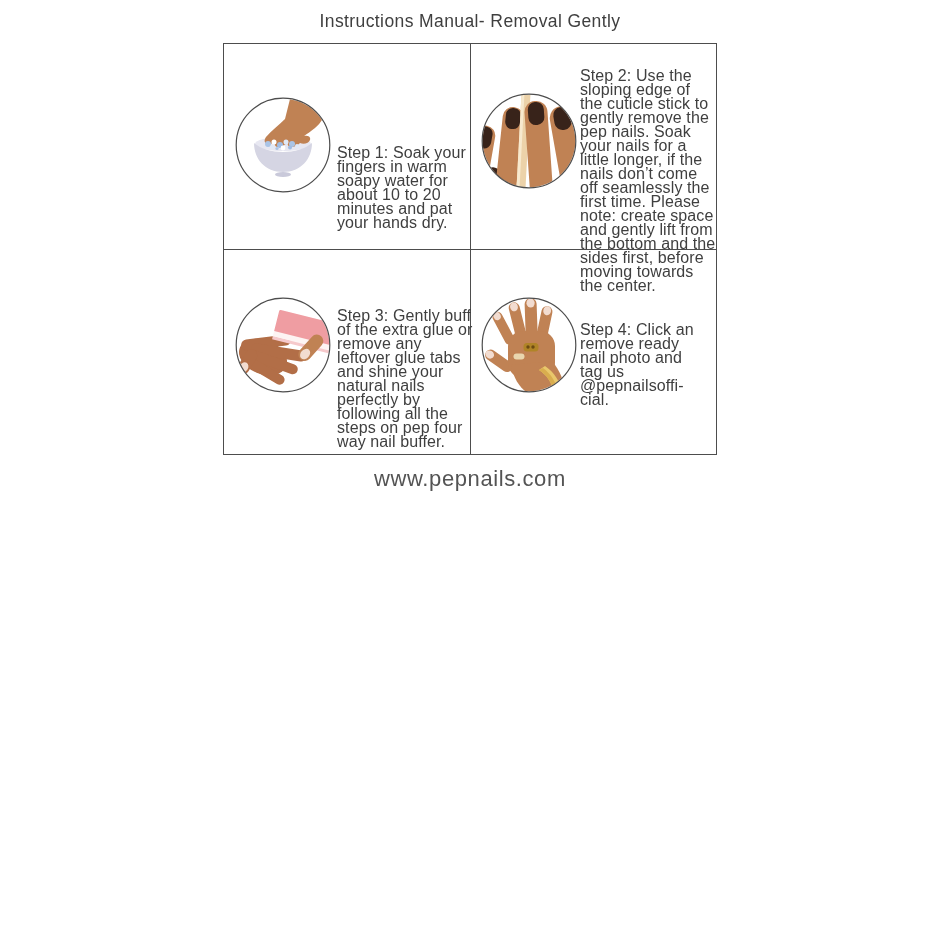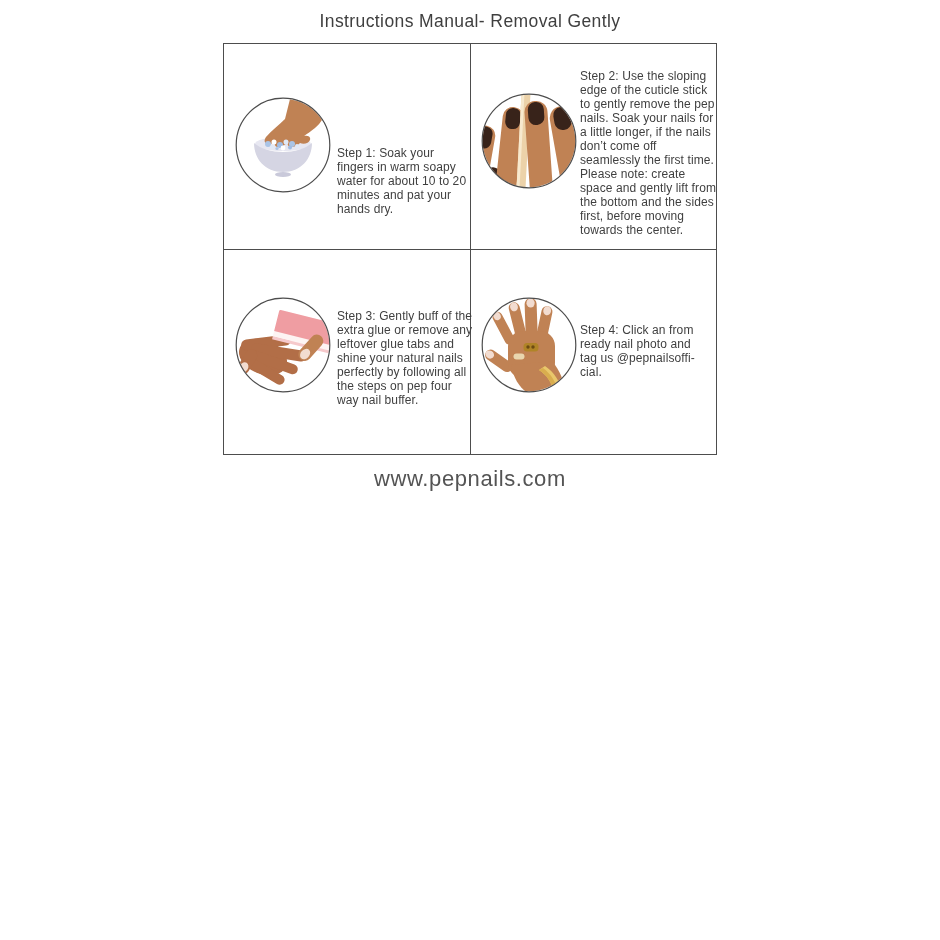--- a/index.html
+++ b/index.html
@@ -42,21 +42,21 @@
   .cell{position:relative;}
   .cell-1{border-right:1px solid var(--border);border-bottom:1px solid var(--border);}
   .cell-2{border-bottom:1px solid var(--border);}
   .cell-3{border-right:1px solid var(--border);}
   .illus{position:absolute;width:96px;height:96px;}
   .c1 .illus{left:11px;top:53px;}
   .c2 .illus{left:10px;top:49px;}
   .c3 .illus{left:11px;top:47px;}
   .c4 .illus{left:10px;top:47px;}
   .step-text{
-    position:absolute;font-size:12px;line-height:14px;color:var(--text);
+    position:absolute;font-size:16px;line-height:14px;color:var(--text);
     letter-spacing:.1px;
   }
   .c1 .step-text{left:113px;top:71px;width:136px;margin-top:31px;}
   .c2 .step-text{left:109px;top:25px;width:136px;}
   .c3 .step-text{left:113px;top:59px;width:136px;}
   .c4 .step-text{left:109px;top:73px;width:118px;}
   .footer-url{
     position:absolute;top:466px;left:0;width:940px;text-align:center;
     font-size:22px;letter-spacing:.6px;color:#545454;
   }
@@ -241,18 +241,18 @@
           <circle cx="52" cy="50" r="1.7" style="fill:var(--gold-dark)"></circle>
 
           <rect x="32.5" y="56.5" width="11" height="6" rx="3" style="fill:var(--gold-pale)"></rect>
 
           <path style="fill:var(--gold-light)" d="M64,69 C73,75 79,84 81,95 L73,96 C71,86 66,78 58,73 Z"></path>
           <path fill="#d9ad4e" d="M62,71 C70,77 75,85 77,95 L73,96 C71,86 66,78 58,73 Z"></path>
         </g>
         <circle cx="48" cy="48" r="46.8" fill="none" style="stroke:var(--border)" stroke-width="1.2"></circle>
       </svg>
     </div>
-    <div class="step-text">Step 4: Click an from ready nail photo and tag us @pepnailsoffi-cial.</div>
+    <div class="step-text">Step 4: Click an remove ready nail photo and tag us @pepnailsoffi-cial.</div>
   </div>
 
 </div>
 
 <div class="footer-url">www.pepnails.com</div>
 
 </body></html>

